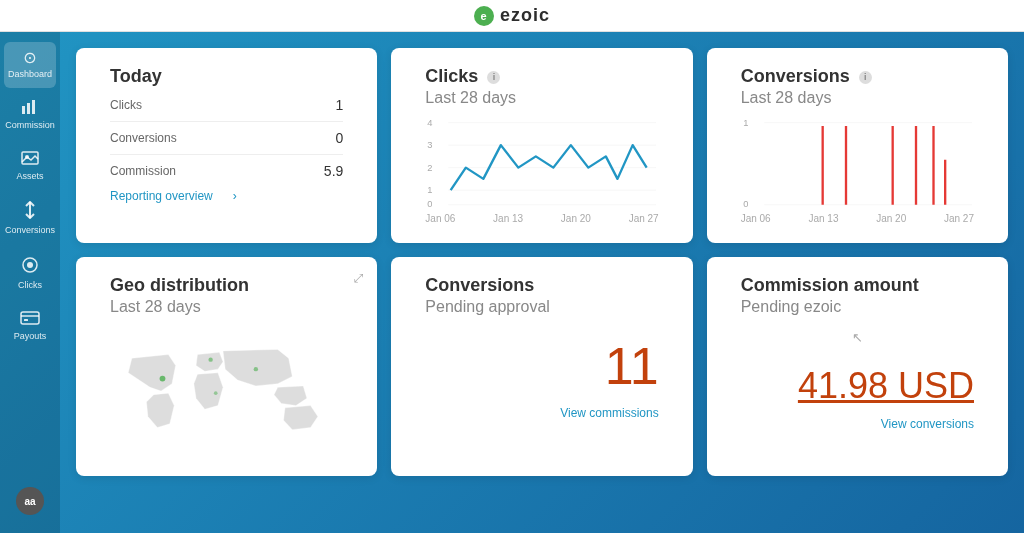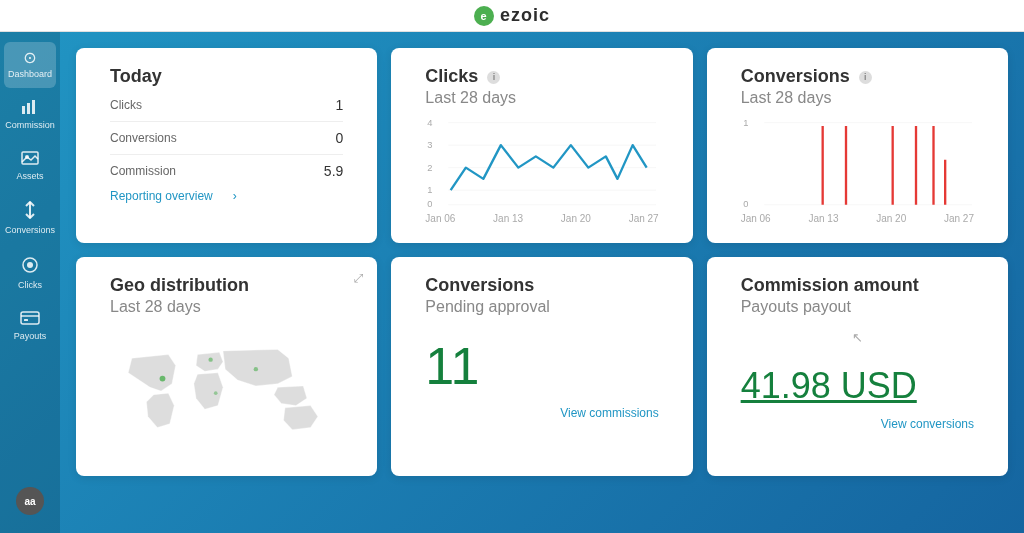--- a/index.html
+++ b/index.html
@@ -181,22 +181,22 @@
     }
     
     .geo-card .world-map {
       width: 100%;
       height: 130px;
     }
     
     .big-number {
       font-size: 52px;
       font-weight: 300;
-      color: #15803d;
-      text-align: left;
+      color: #c2410c;
+      text-align: right;
       margin: 20px 0 10px;
     }
     .view-link {
       display: block;
       text-align: right;
       font-size: 12px;
       color: #2196c4;
       cursor: pointer;
       margin-top: 8px;
     }
@@ -398,21 +398,21 @@
 
       <div class="card">
         <div class="card-title">Conversions</div>
         <div class="card-subtitle">Pending approval</div>
         <div class="big-number">11</div>
         <a class="view-link">View commissions</a>
       </div>
 
       <div class="card">
         <div class="card-title">Commission amount</div>
-        <div class="card-subtitle">Payouts payout</div>
+        <div class="card-subtitle">Pending ezoic</div>
         <div style="text-align:center; padding: 4px 0 0; color:#aaa; font-size:13px; cursor:default;">↖</div>
         <div class="big-number" style="font-size: 36px; font-weight: 400; text-decoration: underline;">41.98 USD</div>
         <a class="view-link">View conversions</a>
       </div>
 
     </div>
   </div>
 </div>
 
 </body></html>

